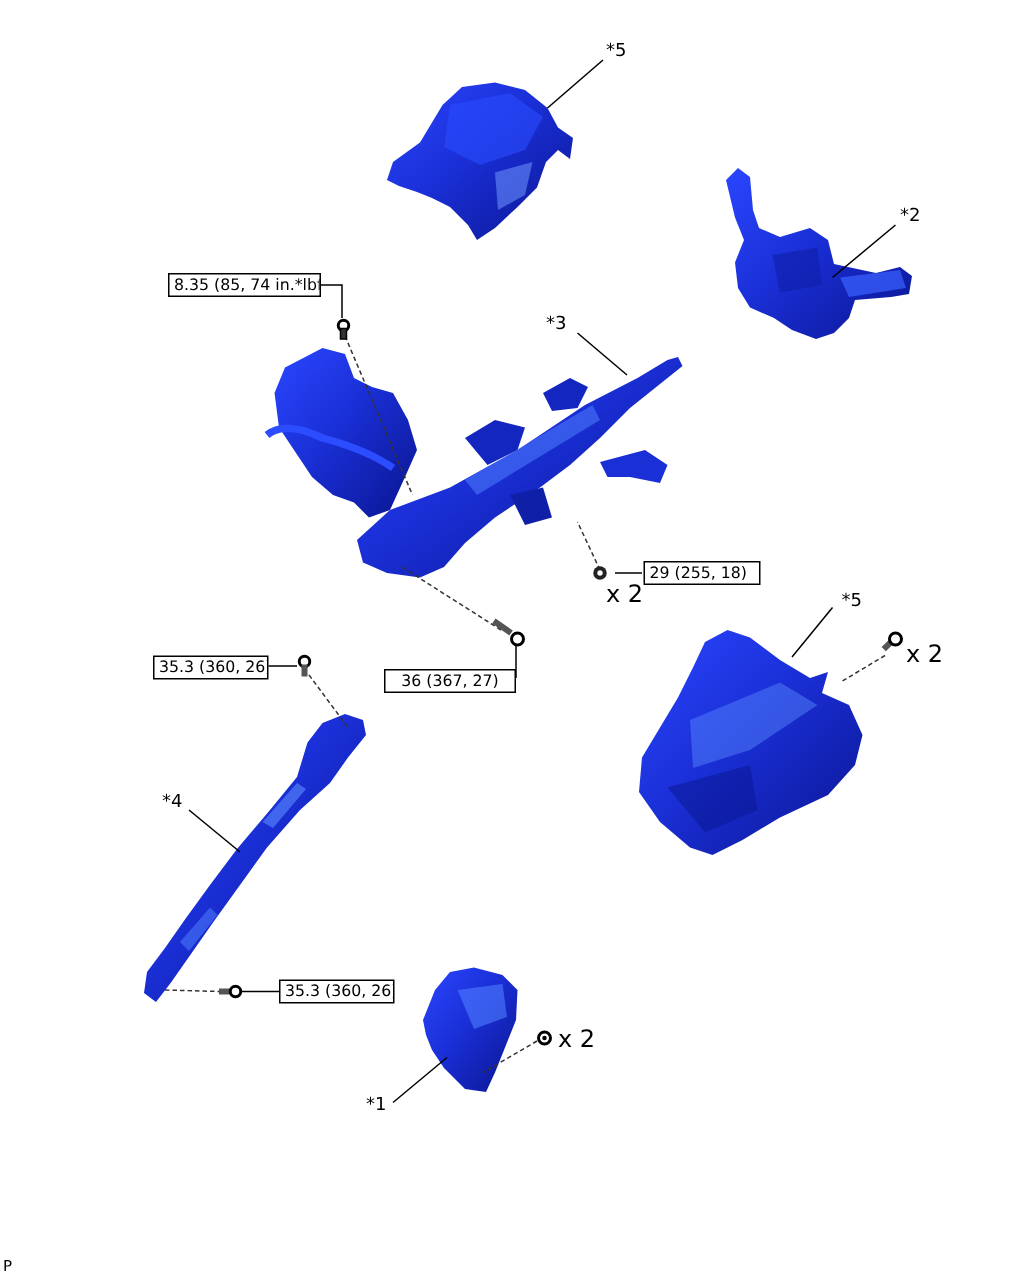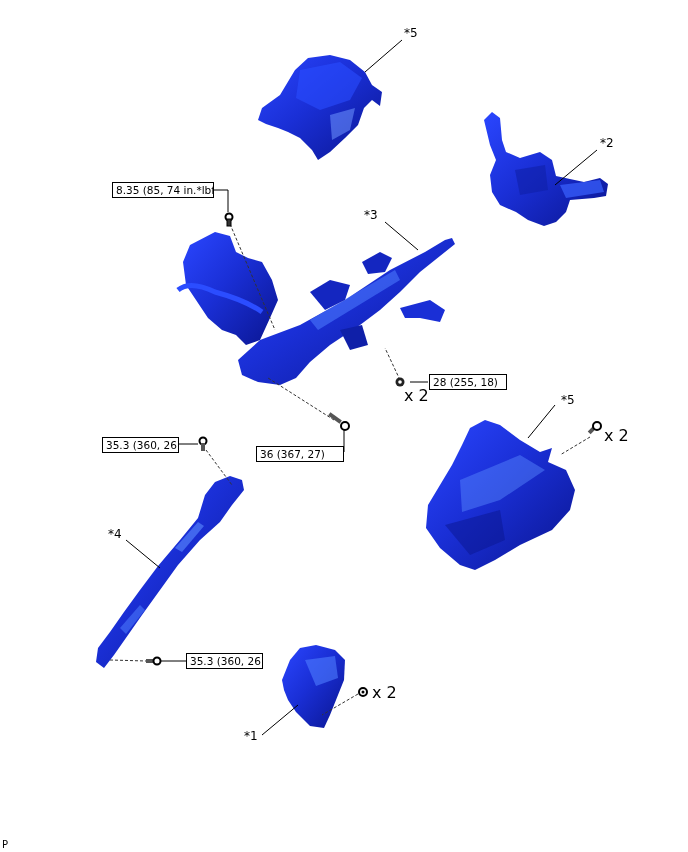--- a/index.html
+++ b/index.html
@@ -129,22 +129,22 @@
 </svg>
 
 <div class="callout" style="left:404px; top:27px;">*5</div>
 <div class="callout" style="left:600px; top:137px;">*2</div>
 <div class="callout" style="left:364px; top:209px;">*3</div>
 <div class="callout" style="left:561px; top:394px;">*5</div>
 <div class="callout" style="left:108px; top:528px;">*4</div>
 <div class="callout" style="left:244px; top:730px;">*1</div>
 
 <div class="torque-box" style="left:112px; top:182px; width:94px;">8.35 (85, 74 in.*lbf)</div>
-<div class="torque-box" style="left:429px; top:374px; width:70px;">28 (255, 18)</div>
+<div class="torque-box" style="left:429px; top:374px; width:70px;">29 (255, 18)</div>
 <div class="torque-box" style="left:102px; top:437px; width:69px;">35.3 (360, 26)</div>
-<div class="torque-box" style="left:256px; top:446px; width:80px;">36 (367, 27)</div>
+<div class="torque-box" style="left:256px; top:446px; width:80px;text-align:center;">36 (367, 27)</div>
 <div class="torque-box" style="left:186px; top:653px; width:69px;">35.3 (360, 26)</div>
 
 <div class="qty" style="left:404px; top:390px;">x 2</div>
 <div class="qty" style="left:604px; top:430px;">x 2</div>
 <div class="qty" style="left:372px; top:687px;">x 2</div>
 
 <div class="footer-code">P</div>
 
 </body></html>

